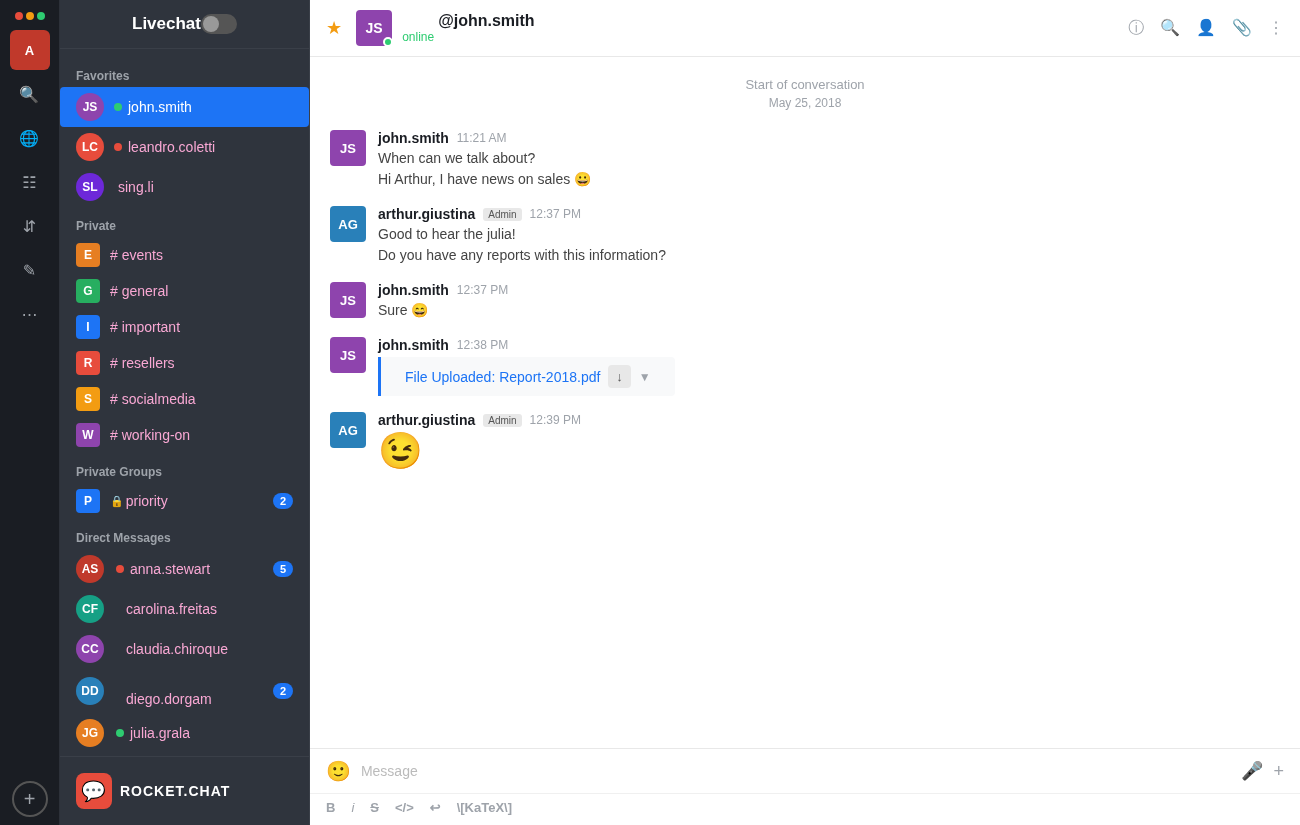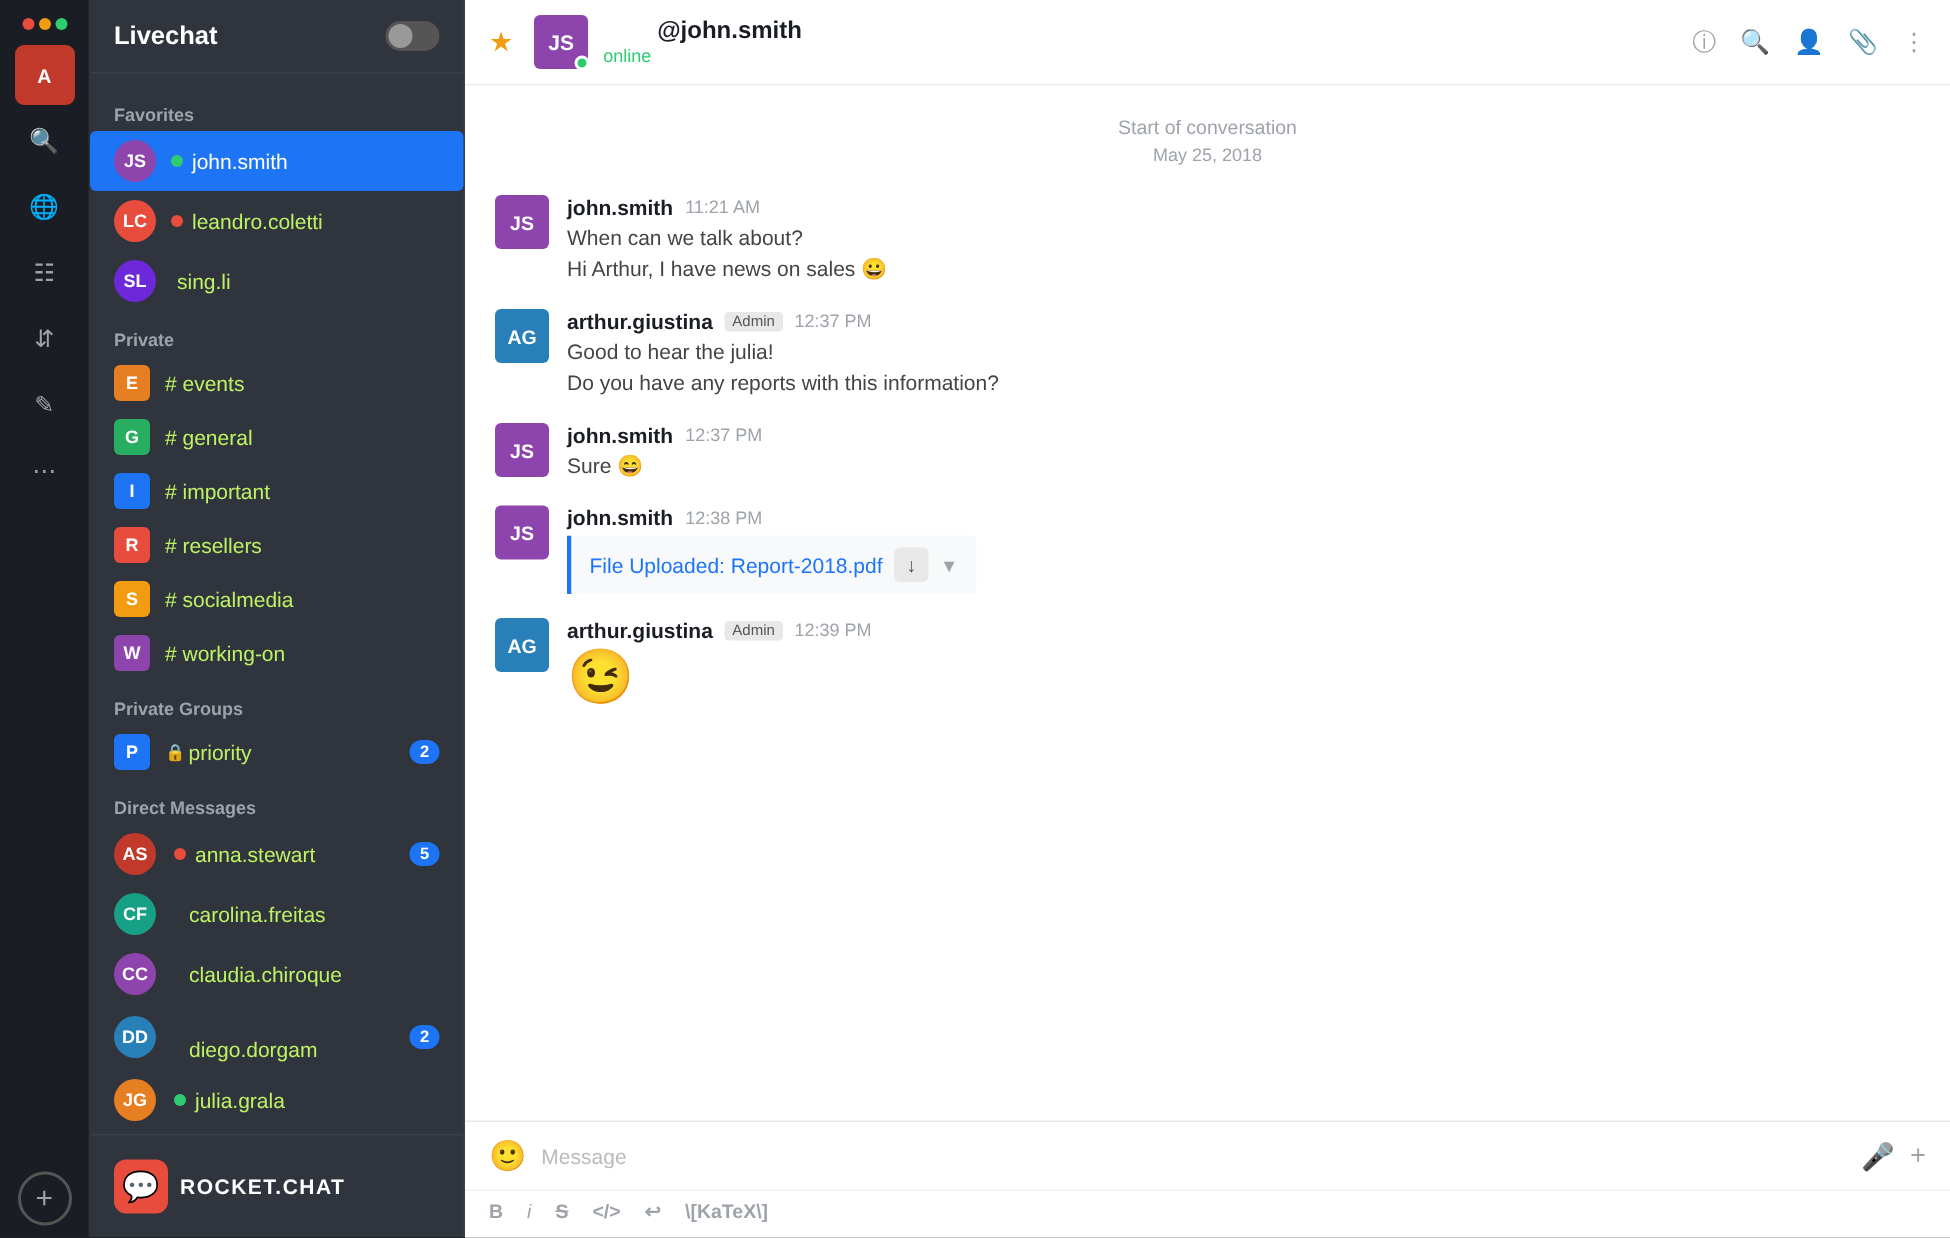--- a/index.html
+++ b/index.html
@@ -44,21 +44,21 @@
     
     .sidebar {
       width: 250px;
       background: #2f343d;
       display: flex;
       flex-direction: column;
       border-right: 1px solid #3a3f48;
     }
     .sidebar-header {
       padding: 14px 16px;
-      display: flex; align-items: center; justify-content: space-between;
+      display: flex; align-items: center; justify-content: center;
       border-bottom: 1px solid #3a3f48;
     }
     .sidebar-header-title {
       font-size: 17px; font-weight: 600; color: #fff;
     }
     .toggle-switch {
       width: 36px; height: 20px;
       background: #555;
       border-radius: 10px;
       position: relative;
@@ -100,21 +100,21 @@
     .item-avatar {
       width: 28px; height: 28px;
       border-radius: 4px;
       margin-right: 10px;
       flex-shrink: 0;
       display: flex; align-items: center; justify-content: center;
       font-size: 12px; font-weight: bold; color: white;
     }
     .item-avatar.round { border-radius: 50%; }
     .item-name {
-      font-size: 14px; color: #bef264;
+      font-size: 14px; color: #f9a8d4;
       flex: 1;
     }
     .status-dot {
       width: 8px; height: 8px;
       border-radius: 50%;
       margin-right: 2px;
       flex-shrink: 0;
     }
     .status-dot.online { background: #2ecc71; }
     .status-dot.offline { background: #e74c3c; }
@@ -239,21 +239,21 @@
       color: #555;
       font-size: 10px;
       padding: 1px 5px;
       border-radius: 3px;
       font-weight: 500;
     }
     .msg-text { font-size: 14px; color: #444; line-height: 1.5; }
     .file-upload {
       display: flex; align-items: center; gap: 8px;
       border-left: 3px solid #1d74f5;
-      padding: 8px 12px;
+      padding: 8px 24px;
       background: #f8f9fa;
       border-radius: 0 4px 4px 0;
       margin-top: 4px;
       width: fit-content;
     }
     .file-name { font-size: 14px; color: #1d74f5; font-weight: 500; }
     .download-btn {
       background: #e8e8e8;
       border: none; border-radius: 4px;
       padding: 4px 8px;

